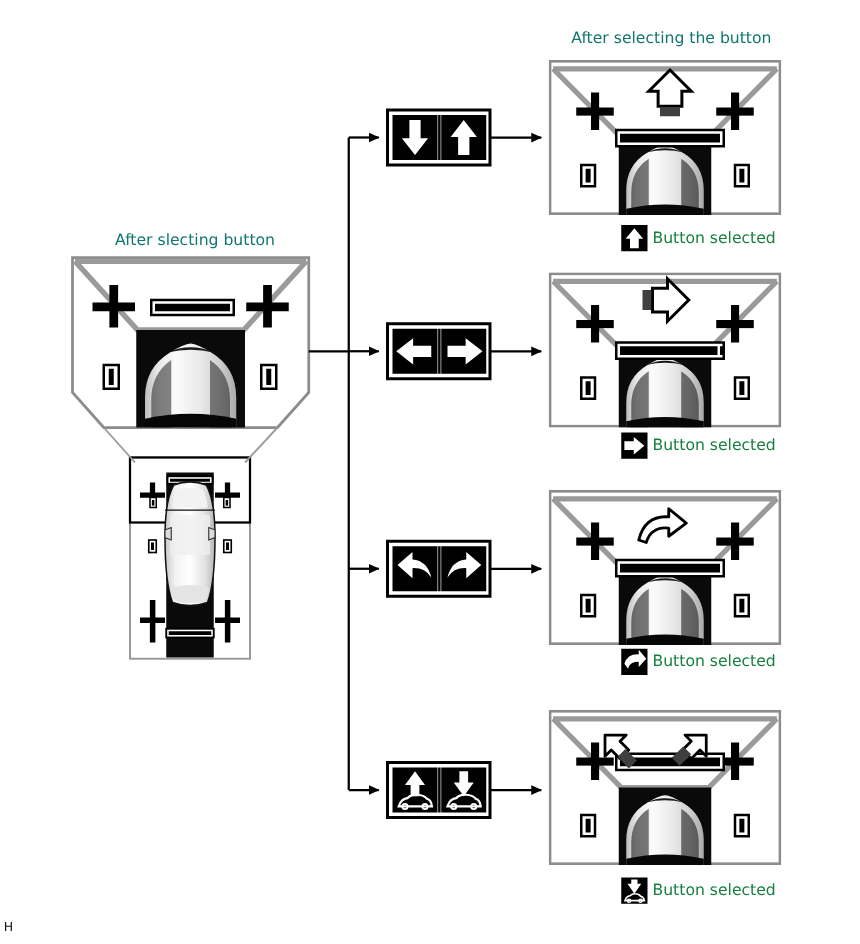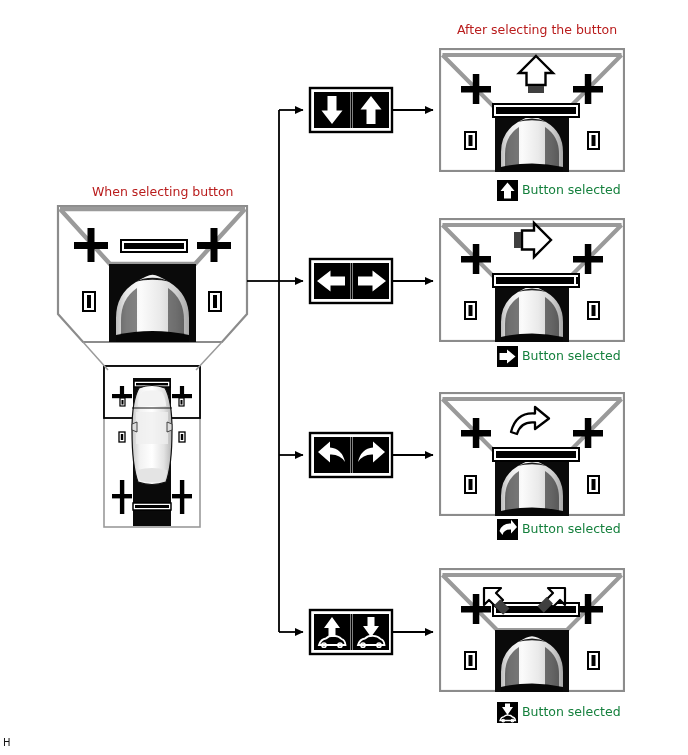--- a/index.html
+++ b/index.html
@@ -20,21 +20,21 @@
     position: absolute;
     left: 0;
     top: 0;
     width: 688px;
     height: 755px;
   }
   .label {
     position: absolute;
     font-size: 12.5px;
     line-height: 15px;
-    color: #b91c1c;
+    color: #0f766e;
     white-space: nowrap;
     font-family: "DejaVu Sans", sans-serif;
   }
   #title-right {
     left: 457px;
     top: 22px;
   }
   #title-left {
     left: 92px;
     top: 184px;
@@ -325,21 +325,21 @@
       <rect x="497" y="702" width="21" height="21" fill="#000"></rect>
       <path d="M507.5,715 L502,707 L505,707 L505,703.5 L510,703.5 L510,707 L513,707 Z" fill="#fff"></path>
       <path d="M500,720.5 Q501,717 504,716.6 Q506,714.8 508,715 Q511,715 512.5,717 Q515,717.5 515.5,720.5 Z" fill="none" stroke="#fff" stroke-width="1.3"></path>
       <circle cx="503.2" cy="720.6" r="1.3" fill="none" stroke="#fff" stroke-width="1.1"></circle>
       <circle cx="512.4" cy="720.6" r="1.3" fill="none" stroke="#fff" stroke-width="1.1"></circle>
     </g>
   </svg>
 
   <div class="label" id="title-right">After selecting the button</div>
 
-  <div class="label" id="title-left">When selecting button</div>
+  <div class="label" id="title-left">After slecting button</div>
 
   <div class="caption" style="left:522px; top:182px;">Button selected</div>
 
   <div class="caption" style="left:522px; top:348px;">Button selected</div>
 
   <div class="caption" style="left:522px; top:521px;">Button selected</div>
 
   <div class="caption" style="left:522px; top:704px;">Button selected</div>
 
   <div id="corner-mark">H</div>

